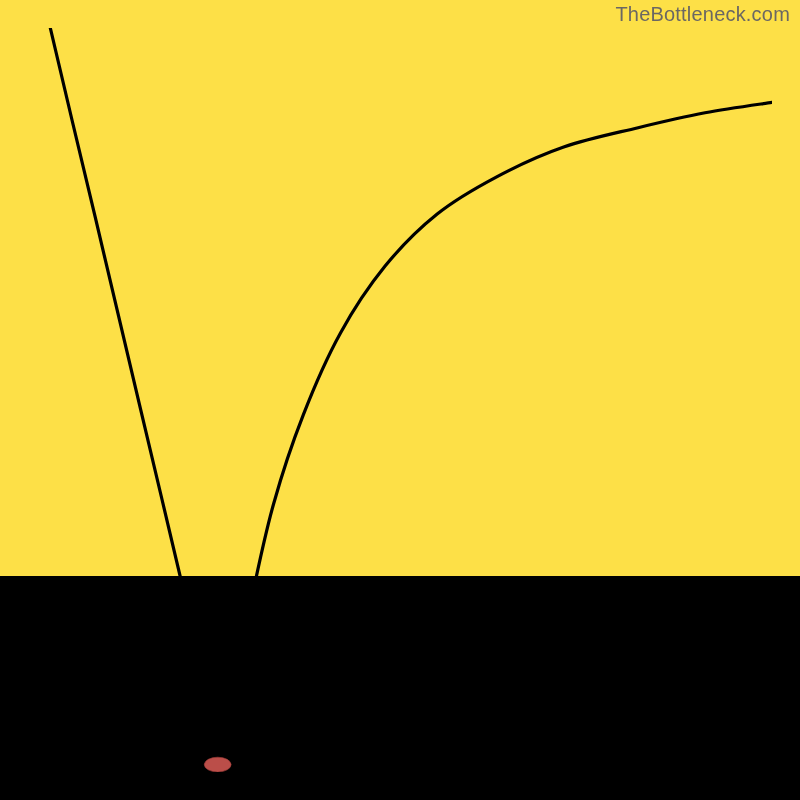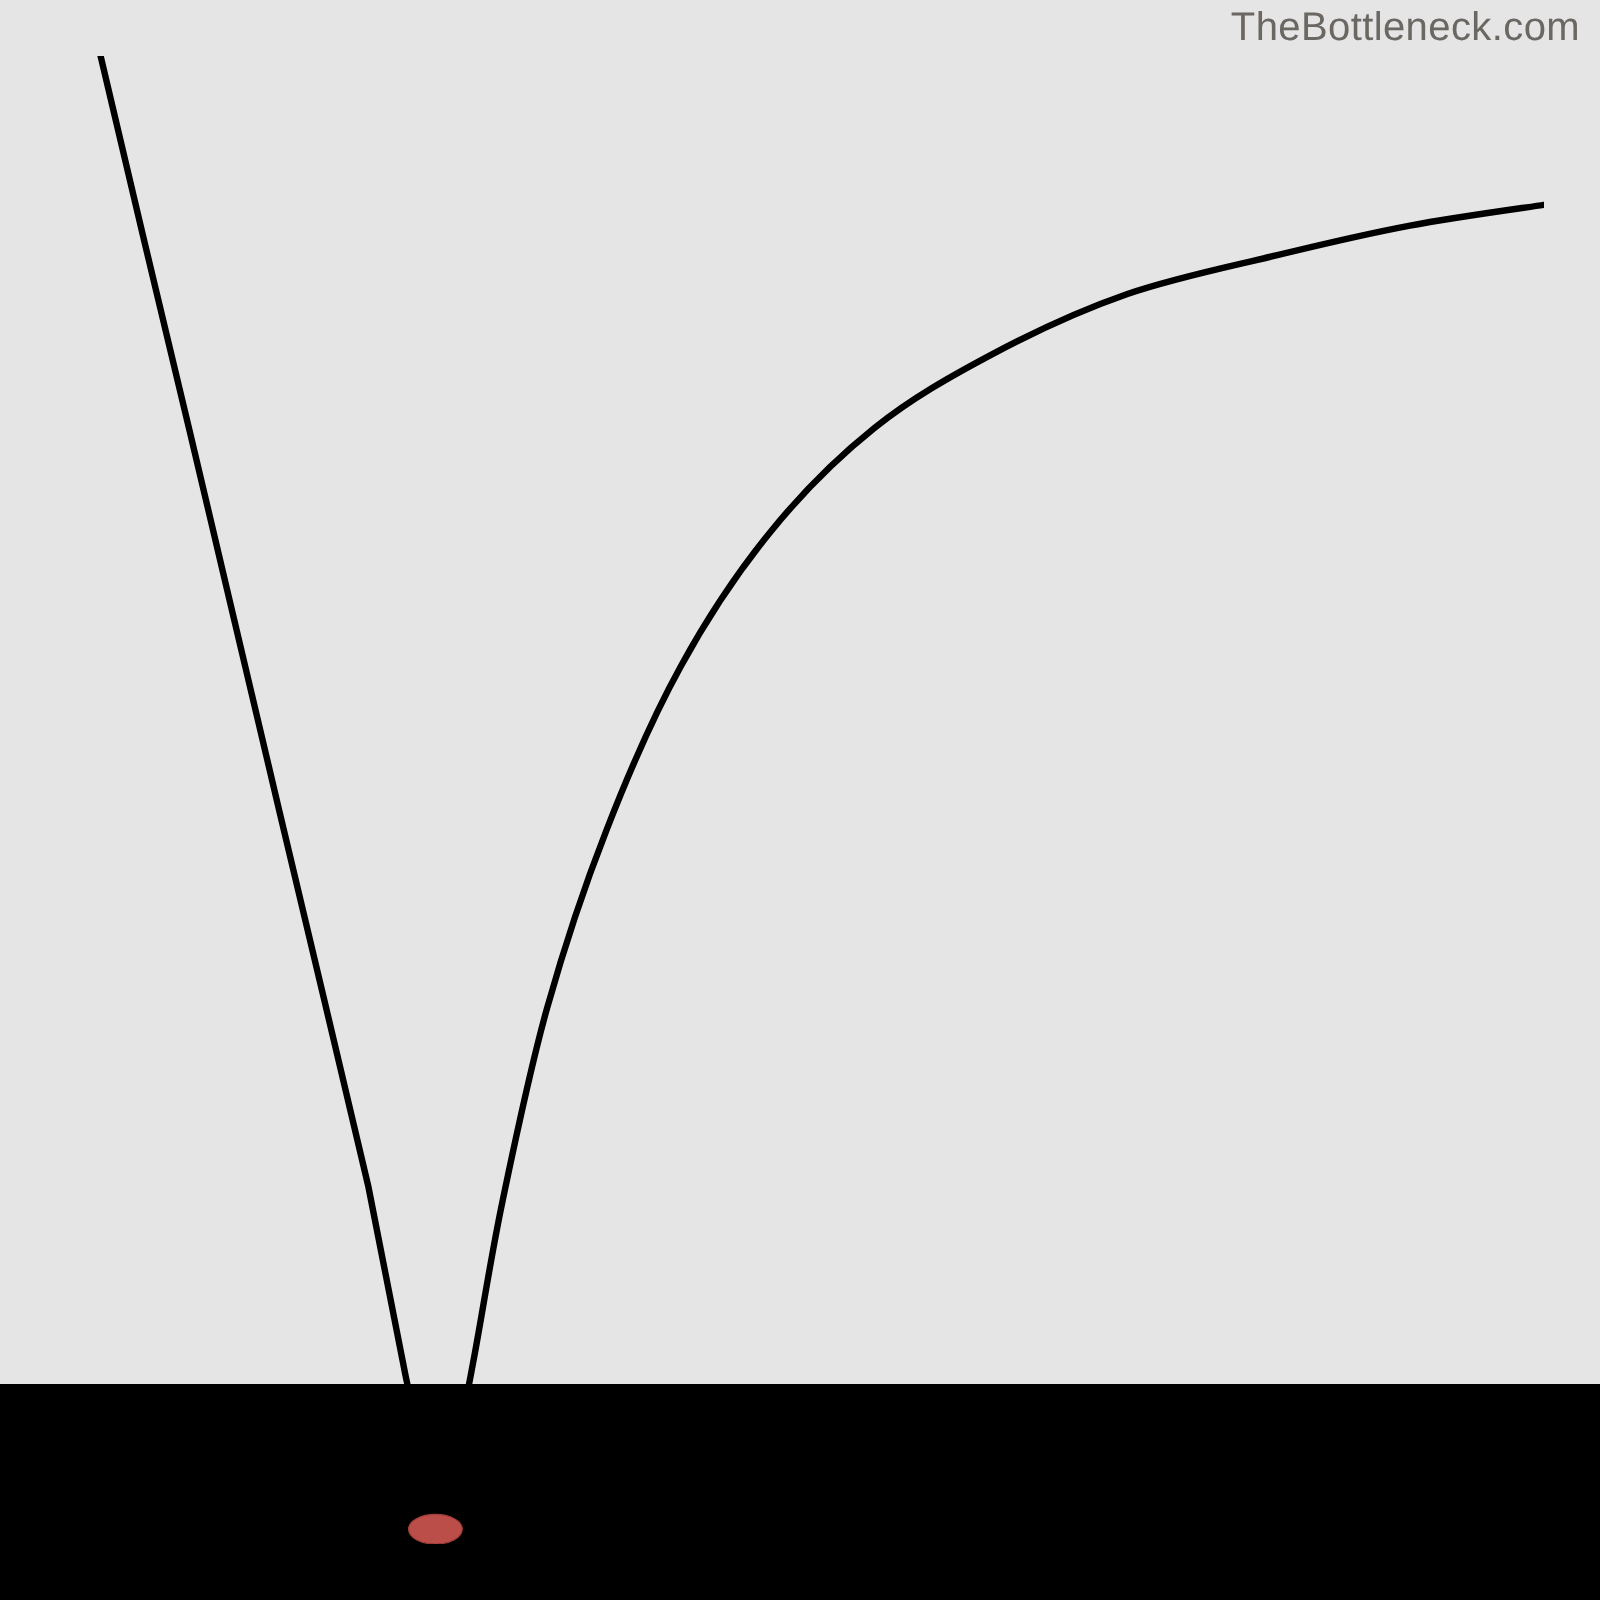--- a/index.html
+++ b/index.html
@@ -7,22 +7,22 @@
     padding: 0;
     width: 800px;
     height: 800px;
     background: #000000;
     overflow: hidden;
     font-family: Arial, Helvetica, sans-serif;
   }
   .frame {
     position: relative;
     width: 800px;
-    height: 692px;
-    background: #e5e5e5;
+    height: 576px;
+    background: #fde047;
   }
   
   .plot {
     position: absolute;
     left: 28px;
     top: 28px;
     width: 744px;   
     height: 744px;
     
     background: linear-gradient(

